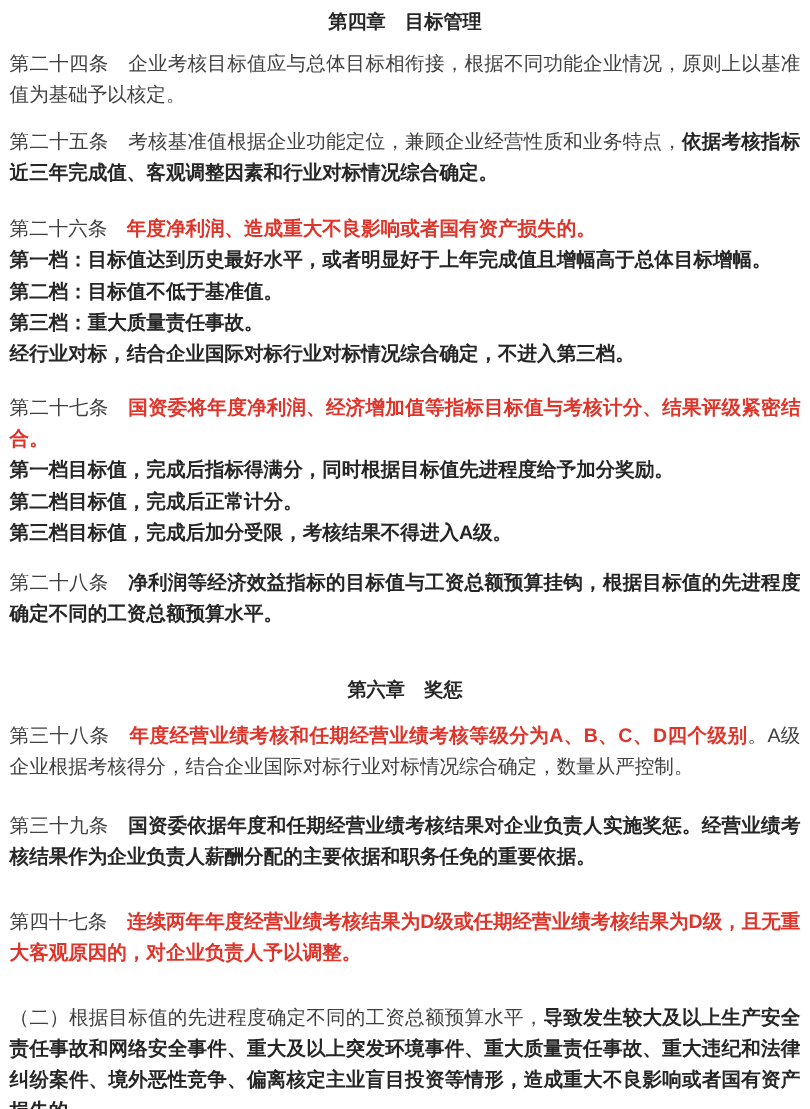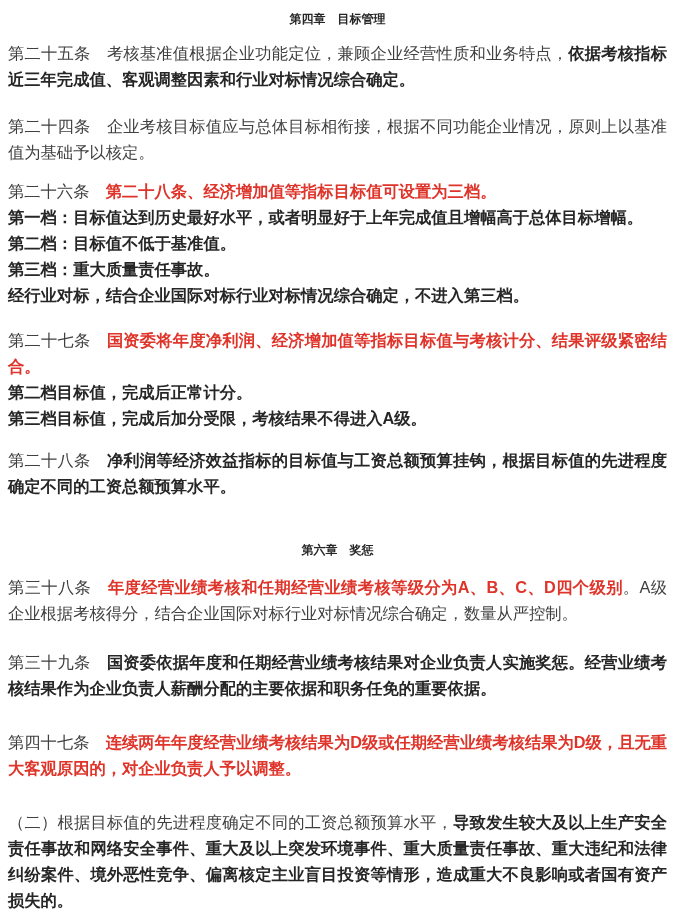--- a/index.html
+++ b/index.html
@@ -18,21 +18,21 @@
     padding:6px 8px 10px 8px;
     font-size:16.3px;
     line-height:26px;
     color:var(--text);
   }
   .para{word-break:break-all;}
   .line{text-align:justify;}
   .heading{
     text-align:center;
     font-weight:bold;
-    font-size:12px;
+    font-size:16px;
     color:#333333;
   }
   .heading .line{text-align:center;}
   .seg-n{color:var(--text);font-weight:normal;}
   .seg-b{color:var(--bold);font-weight:bold;}
   .seg-r{color:var(--red);font-weight:bold;}
   
   .blk0{margin:0 0 8px 0;}
   .blk1{margin:0 0 13px 0;}
   .blk2{margin:0 0 21px 0;}
@@ -45,35 +45,36 @@
   .blk9{margin:0 0 28px 0;}
   .blk10{margin:0;}
 </style>
 </head>
 <body>
 
 <div class="doc">
     <div class="heading blk0">
       <div class="line"><span class="seg-b">第四章　目标管理</span></div>
     </div>
+    <div class="para blk1">
+      <div class="line"><span class="seg-n">第二十四条　企业考核目标值应与总体目标相衔接，根据不同功能企业情况，原则上以基准值为基础予以核定。</span></div>
+    </div>
     <div class="para blk2">
       <div class="line"><span class="seg-n">第二十五条　考核基准值根据企业功能定位，兼顾企业经营性质和业务特点，</span><span class="seg-b">依据考核指标近三年完成值、客观调整因素和行业对标情况综合确定。</span></div>
     </div>
-    <div class="para blk1">
-      <div class="line"><span class="seg-n">第二十四条　企业考核目标值应与总体目标相衔接，根据不同功能企业情况，原则上以基准值为基础予以核定。</span></div>
-    </div>
     <div class="para blk3">
-      <div class="line"><span class="seg-n">第二十六条　</span><span class="seg-r">第二十八条、经济增加值等指标目标值可设置为三档。</span></div>
+      <div class="line"><span class="seg-n">第二十六条　</span><span class="seg-r">年度净利润、造成重大不良影响或者国有资产损失的。</span></div>
       <div class="line"><span class="seg-b">第一档：目标值达到历史最好水平，或者明显好于上年完成值且增幅高于总体目标增幅。</span></div>
       <div class="line"><span class="seg-b">第二档：目标值不低于基准值。</span></div>
       <div class="line"><span class="seg-b">第三档：重大质量责任事故。</span></div>
       <div class="line"><span class="seg-b">经行业对标，结合企业国际对标行业对标情况综合确定，不进入第三档。</span></div>
     </div>
     <div class="para blk4">
       <div class="line"><span class="seg-n">第二十七条　</span><span class="seg-r">国资委将年度净利润、经济增加值等指标目标值与考核计分、结果评级紧密结合。</span></div>
+      <div class="line"><span class="seg-b">第一档目标值，完成后指标得满分，同时根据目标值先进程度给予加分奖励。</span></div>
       <div class="line"><span class="seg-b">第二档目标值，完成后正常计分。</span></div>
       <div class="line"><span class="seg-b">第三档目标值，完成后加分受限，考核结果不得进入A级。</span></div>
     </div>
     <div class="para blk5">
       <div class="line"><span class="seg-n">第二十八条　</span><span class="seg-b">净利润等经济效益指标的目标值与工资总额预算挂钩，根据目标值的先进程度确定不同的工资总额预算水平。</span></div>
     </div>
     <div class="heading blk6">
       <div class="line"><span class="seg-b">第六章　奖惩</span></div>
     </div>
     <div class="para blk7">

